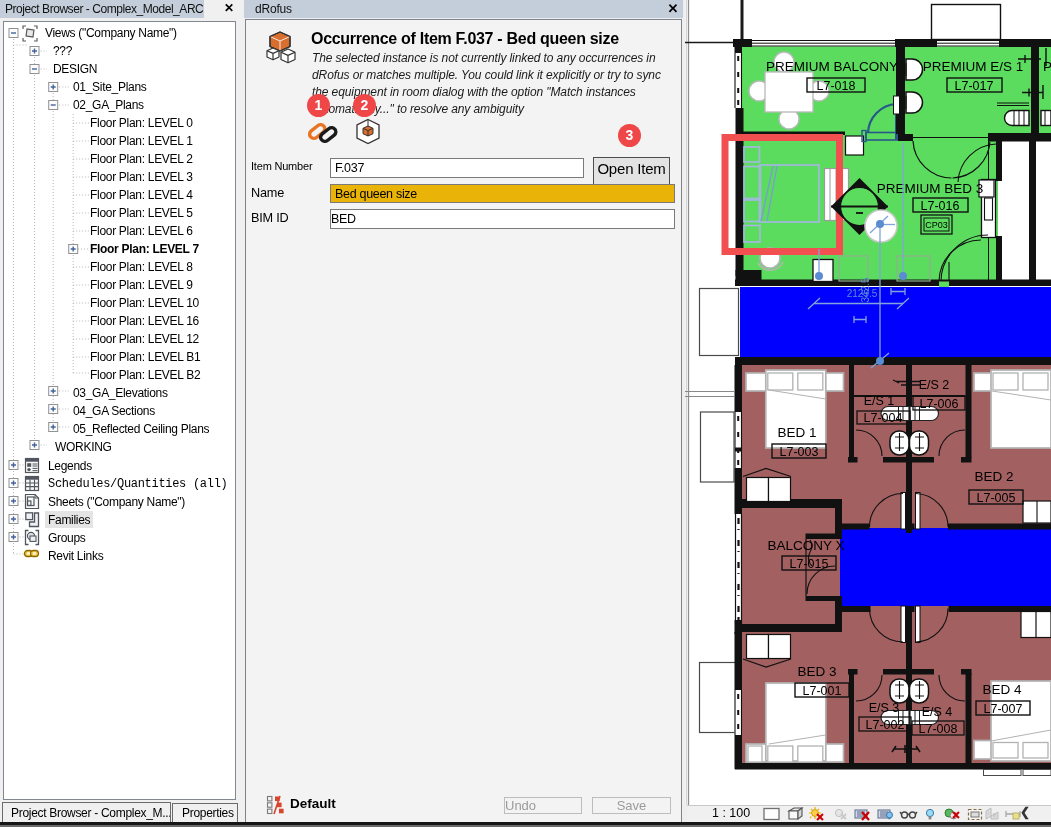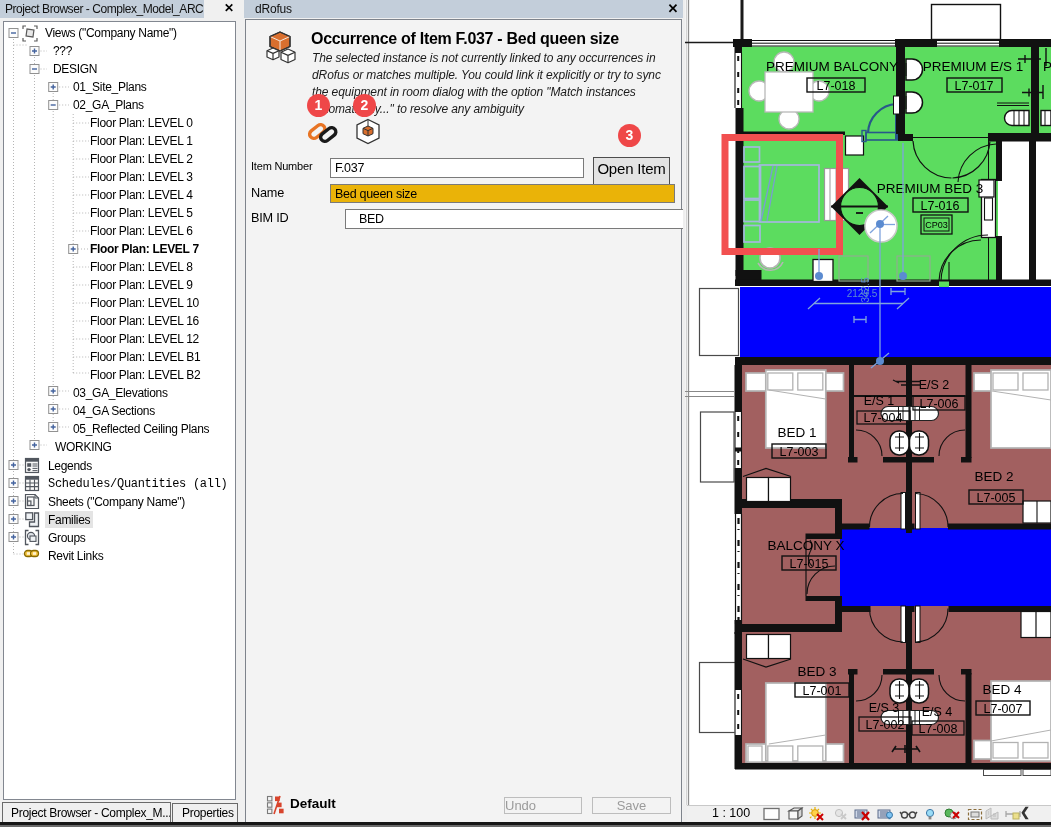--- a/index.html
+++ b/index.html
@@ -245,21 +245,21 @@
 <div class="abs" style="left:330px;top:158px;width:254px;height:20px;background:#fff;border:1px solid #7a7a7a;font-size:12.5px;letter-spacing:-0.3px;line-height:18px;padding-left:4px;">F.037</div>
 
 <div class="abs" style="left:593px;top:157px;width:77px;height:28px;background:#e3e3e3;border:1px solid #4d4d4d;font-size:15px;letter-spacing:-0.2px;text-align:center;line-height:21px;">Open Item</div>
 
 <div class="abs" style="left:251px;top:186px;font-size:12.7px;letter-spacing:-0.2px;">Name</div>
 
 <div class="abs" style="left:330px;top:184px;width:345px;height:19px;background:#eab308;border:1px solid #7a7a7a;font-size:12.5px;letter-spacing:-0.3px;line-height:18px;padding-left:4px;">Bed queen size</div>
 
 <div class="abs" style="left:251px;top:211px;font-size:12.7px;letter-spacing:-0.2px;">BIM ID</div>
 
-<div class="abs" style="left:345px;top:209px;width:345px;height:20px;background:#fff;border:1px solid #7a7a7a;font-size:12.5px;letter-spacing:-0.3px;line-height:18px;padding-left:13px;">BED</div>
+<div class="abs" style="left:330px;top:209px;width:345px;height:20px;background:#fff;border:1px solid #7a7a7a;font-size:12.5px;letter-spacing:-0.3px;line-height:18px;padding-left:0;">BED</div>
 
 <svg class="abs" style="left:266px;top:795px;" width="20" height="20" xmlns="http://www.w3.org/2000/svg">
   <g fill="none" stroke="#7a7a7a" stroke-width="1.1">
     <rect x="1.5" y="1.5" width="4.4" height="4.4"></rect>
     <rect x="1.5" y="7.8" width="4.4" height="4.4"></rect>
     <rect x="1.5" y="14.1" width="4.4" height="4.4"></rect>
   </g>
   <g fill="#d8442c">
     <rect x="9" y="1.5" width="4.6" height="4.6"></rect>
     <rect x="11" y="7.6" width="4.6" height="4.6"></rect>

